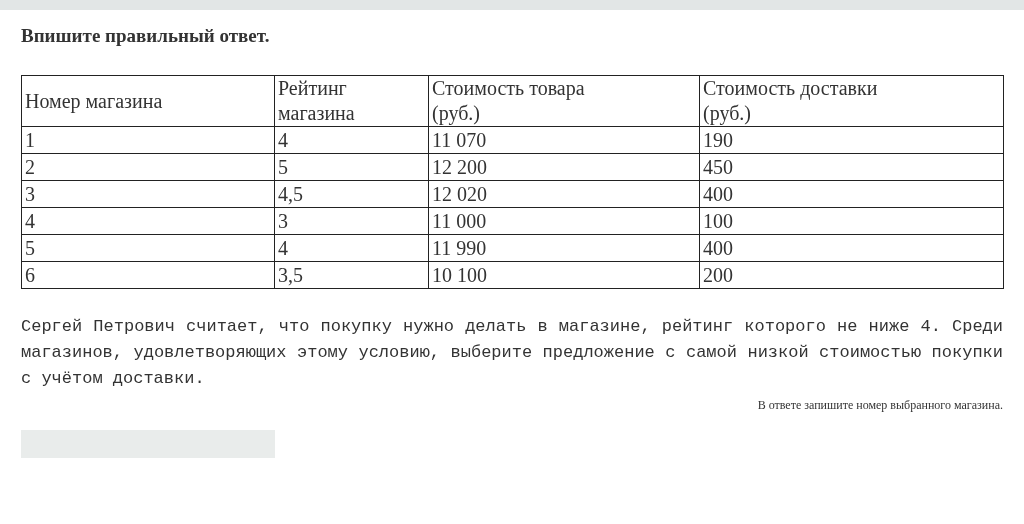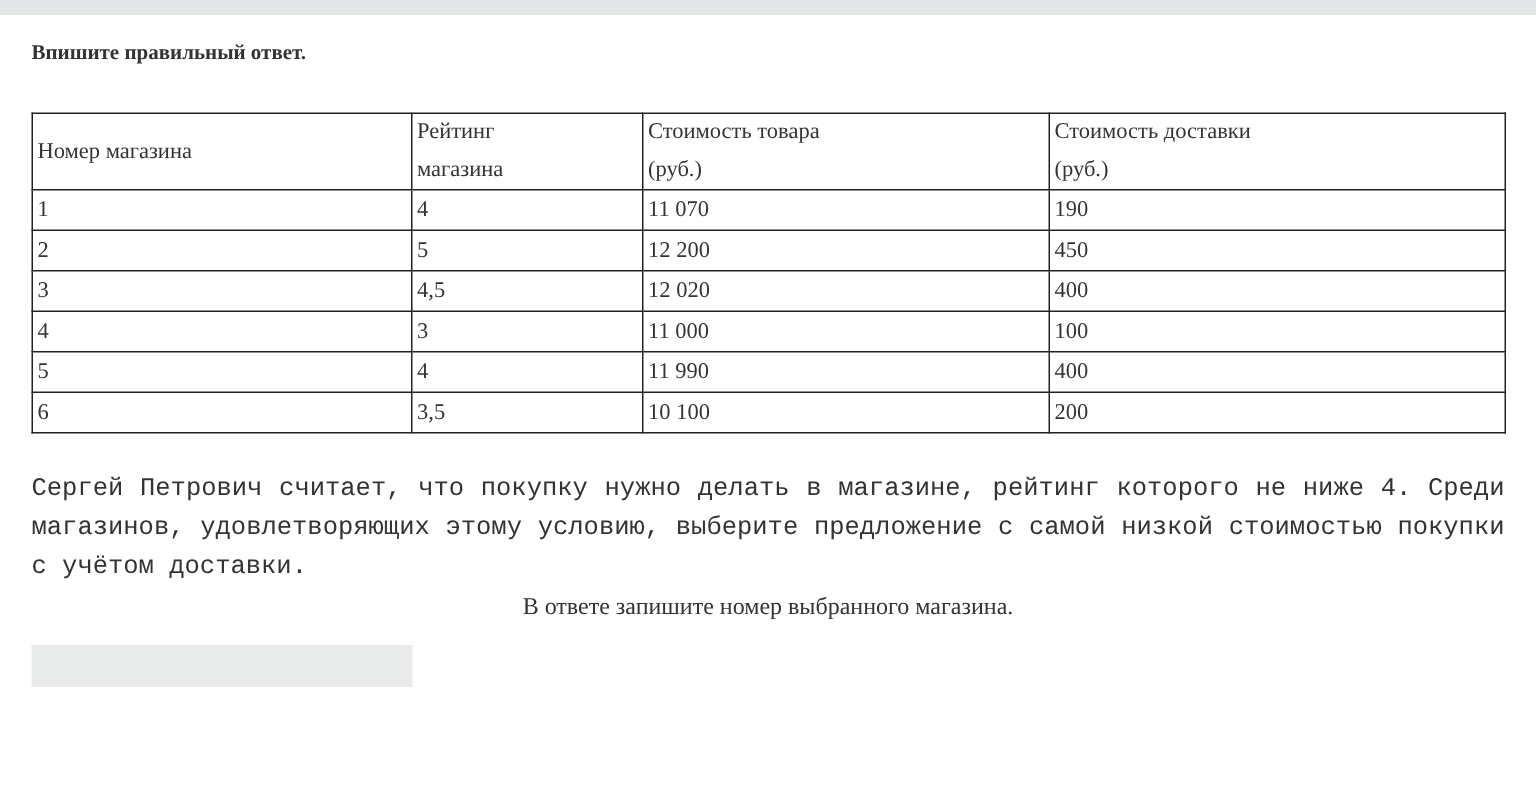--- a/index.html
+++ b/index.html
@@ -13,44 +13,44 @@
   }
   .topbar {
     width: 100%; height: 10px;
     background: #e2e6e6;
   }
   .content {
     padding: 0 21px;
   }
   .title {
     margin-top: 15px;
-    font-size: 14px;
+    font-size: 19px;
     font-weight: bold;
     line-height: 22px;
   }
   .para {
     margin: 0;
     font-size: 17px;
     line-height: 26px;
     text-align: justify;
   }
   .para-1 { margin-top: 11px; }
   .para-2 { margin-top: 25px; font-family: Liberation Mono, monospace; }
   .para-3 {
     margin: 0;
-    font-size: 16px;
+    font-size: 12px;
     line-height: 26px;
-    text-align: center;
+    text-align: right;
   }
   table.offers {
     margin-top: 28px;
     width: 982px;
     table-layout: fixed;
     border-collapse: collapse;
-    font-size: 15px;
+    font-size: 20px;
   }
   table.offers td {
     border: 1.5px solid #222222;
     padding: 0 3px;
     vertical-align: middle;
     overflow: hidden;
   }
   tr.head td { height: 51px; line-height: 25px; }
   tr.datarow td { height: 27px; line-height: 26px; }
   .hline { display: block; }

